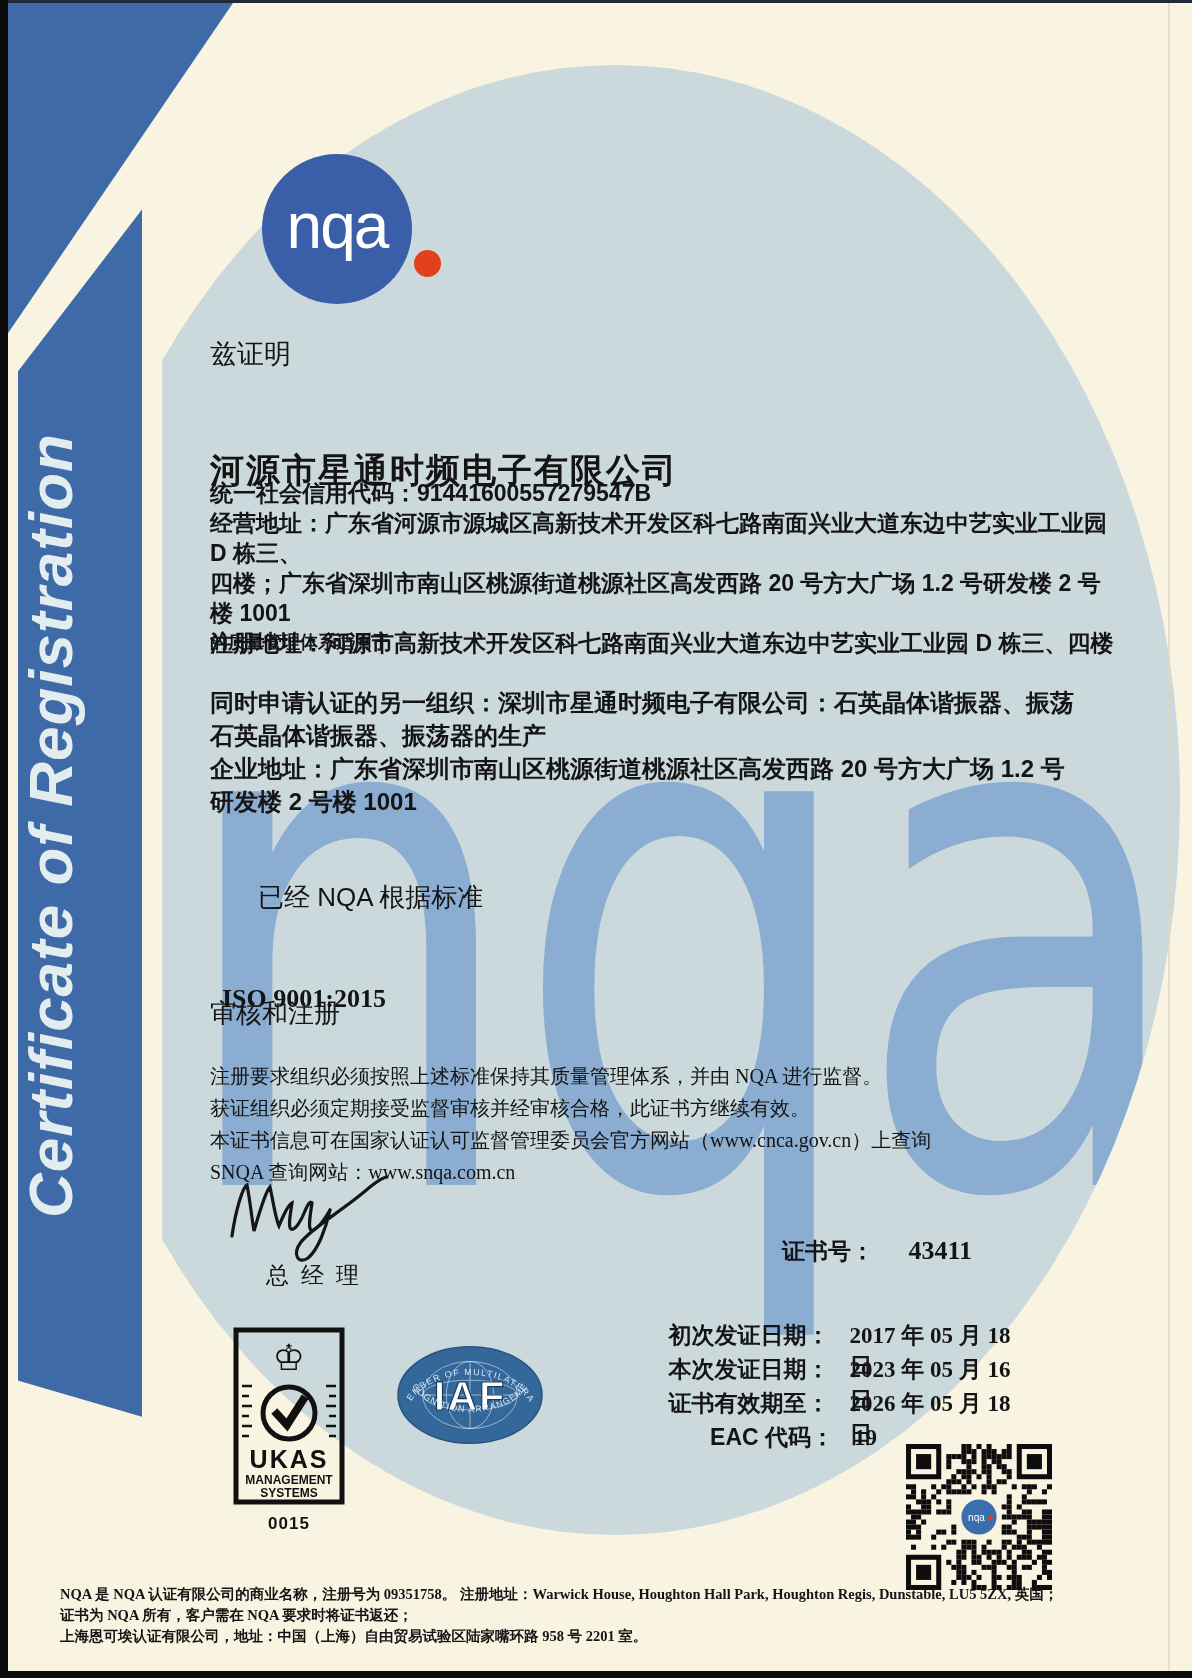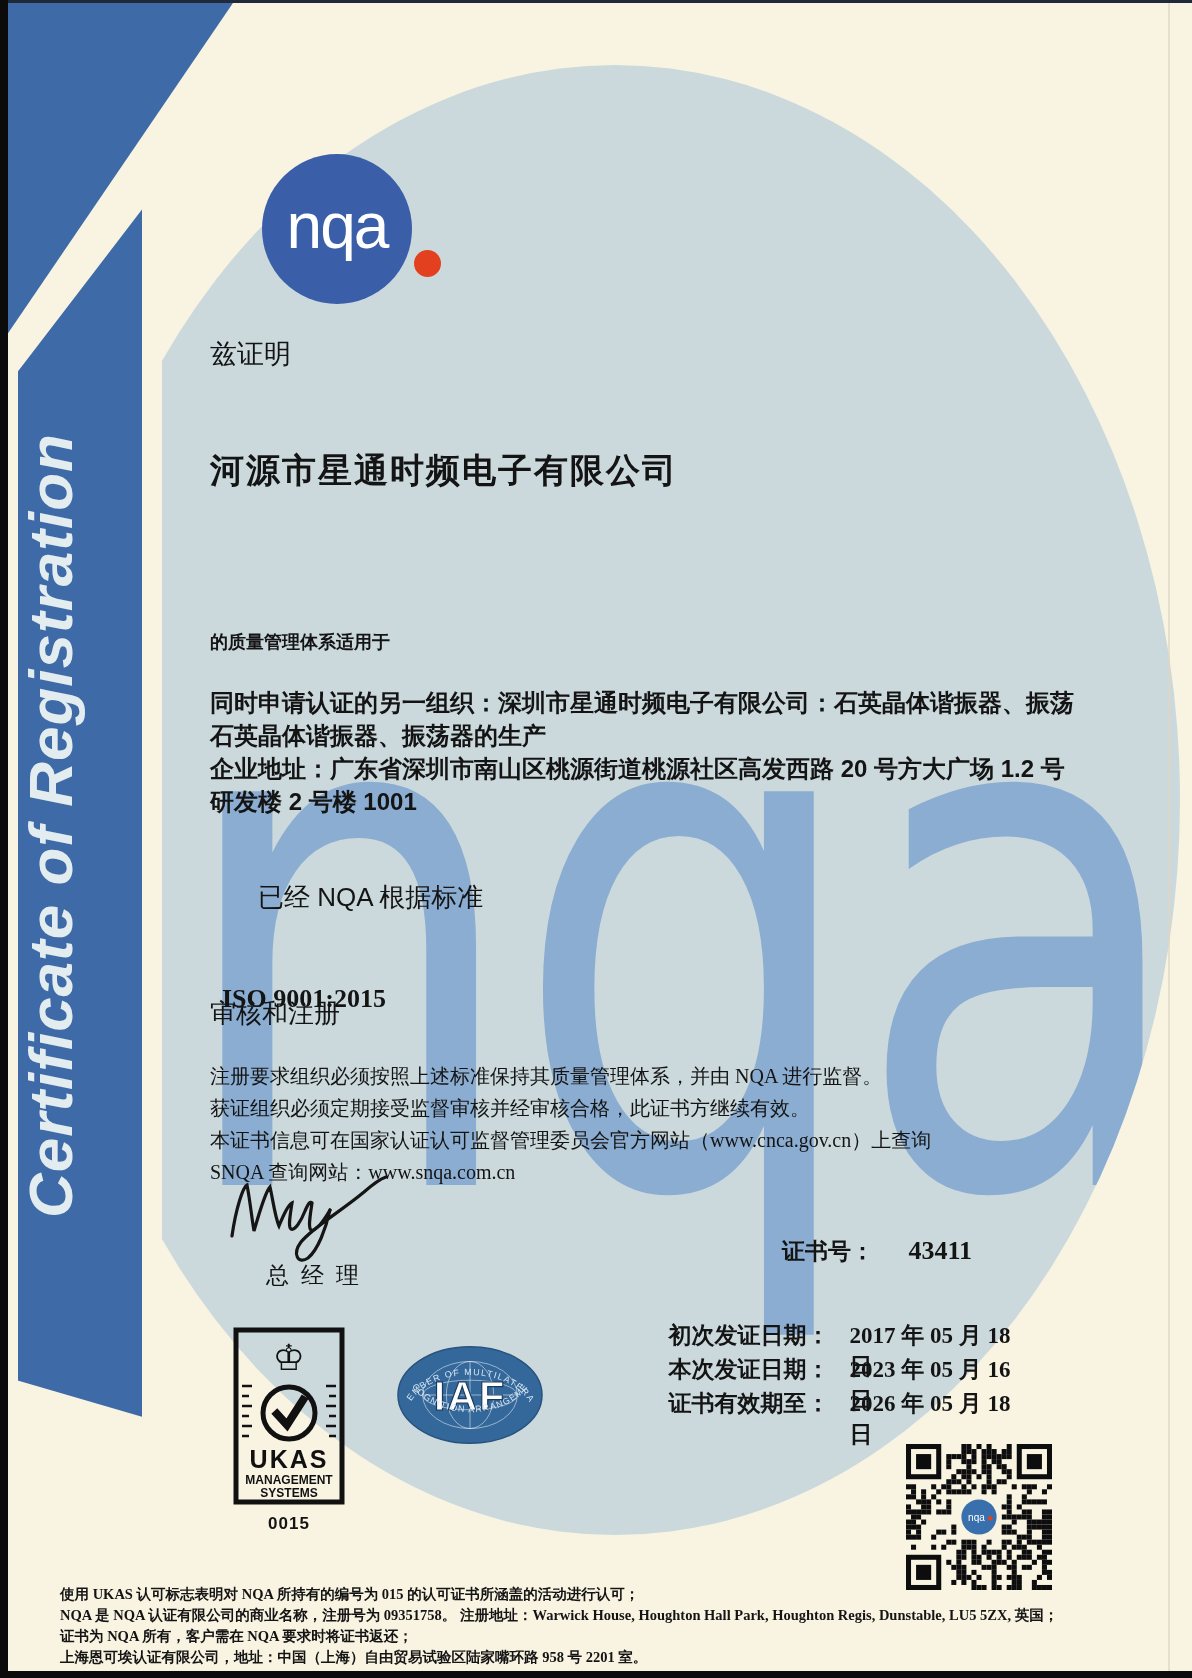--- a/index.html
+++ b/index.html
@@ -69,20 +69,26 @@
   <div class="abs z logo">
     <div class="logo-circle">
       <span class="logo-text">nqa</span>
     </div>
     <span class="logo-dot"></span>
   </div>
 
   <div class="abs z t intro">兹证明</div>
   <div class="abs z t company-name">河源市星通时频电子有限公司</div>
 
+  <div class="abs z t company-info">
+    <div>统一社会信用代码：91441600557279547B</div>
+    <div>经营地址：广东省河源市源城区高新技术开发区科七路南面兴业大道东边中艺实业工业园 D 栋三、</div>
+    <div>四楼；广东省深圳市南山区桃源街道桃源社区高发西路 20 号方大广场 1.2 号研发楼 2 号楼 1001</div>
+    <div>注册地址：河源市高新技术开发区科七路南面兴业大道东边中艺实业工业园 D 栋三、四楼</div>
+  </div>
 
   <div class="abs z t scope-intro">的质量管理体系适用于</div>
 
   <div class="abs z t scope">
     <div>同时申请认证的另一组织：深圳市星通时频电子有限公司：石英晶体谐振器、振荡</div>
     <div>石英晶体谐振器、振荡器的生产</div>
     <div>企业地址：广东省深圳市南山区桃源街道桃源社区高发西路 20 号方大广场 1.2 号</div>
     <div>研发楼 2 号楼 1001</div>
   </div>
 
@@ -115,20 +121,24 @@
       <span class="dlbl">初次发证日期：</span>
       <span class="dval">2017 年 05 月 18 日</span>
     </div>
     <div class="drow">
       <span class="dlbl">本次发证日期：</span>
       <span class="dval">2023 年 05 月 16 日</span>
     </div>
     <div class="drow">
       <span class="dlbl">证书有效期至：</span>
       <span class="dval">2026 年 05 月 18 日</span>
+    </div>
+    <div class="drow">
+      <span class="dlbl">EAC 代码：</span>
+      <span class="dval">19</span>
     </div>
   </div>
 
   <div class="abs z ukas">
     <svg width="114" height="180" viewBox="0 0 114 180">
       <rect x="4" y="4" width="106" height="172" fill="none" stroke="#111" stroke-width="5"></rect>
       <text x="57" y="44" text-anchor="middle" font-size="36" fill="#111" font-family="DejaVu Sans, sans-serif">♔</text>
       <path d="M10 60 h10 M10 70 h7 M10 80 h10 M10 90 h7 M10 100 h10 M10 110 h7" stroke="#111" stroke-width="2.6"></path>
       <path d="M104 60 h-10 M104 70 h-7 M104 80 h-10 M104 90 h-7 M104 100 h-10 M104 110 h-7" stroke="#111" stroke-width="2.6"></path>
       <circle cx="57" cy="87" r="26" fill="none" stroke="#111" stroke-width="5"></circle>
@@ -458,21 +468,20 @@
         <rect x="4" y="92" width="20" height="20" fill="#f9f4e2"></rect>
         <rect x="8" y="96" width="12" height="12"></rect>
     </g>
     <circle cx="58" cy="58" r="18" fill="#f9f4e2"></circle>
     <circle cx="58" cy="58" r="14" fill="#3a6fae"></circle>
     <text x="56" y="61" text-anchor="middle" font-size="8" fill="#ffffff" font-family="Liberation Sans, sans-serif">nqa</text>
     <circle cx="67" cy="59" r="1.8" fill="#e2401f"></circle>
   </svg>
 
   <div class="abs z footer">
-    <div>使用 UKAS 认可标志表明对 NQA 所持有的编号为 015 的认可证书所涵盖的活动进行认可；</div>
     <div>NQA 是 NQA 认证有限公司的商业名称，注册号为 09351758。 注册地址：Warwick House, Houghton Hall Park, Houghton Regis, Dunstable, LU5 5ZX, 英国；</div>
     <div>证书为 NQA 所有，客户需在 NQA 要求时将证书返还；</div>
     <div>上海恩可埃认证有限公司，地址：中国（上海）自由贸易试验区陆家嘴环路 958 号 2201 室。</div>
   </div>
 
   <div class="abs edge-top"></div>
   <div class="abs edge-left"></div>
   <div class="abs edge-bottom"></div>
   <div class="abs edge-right"></div>
 </div>

